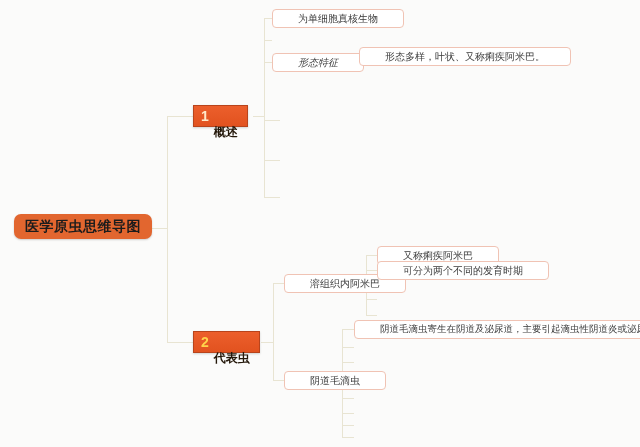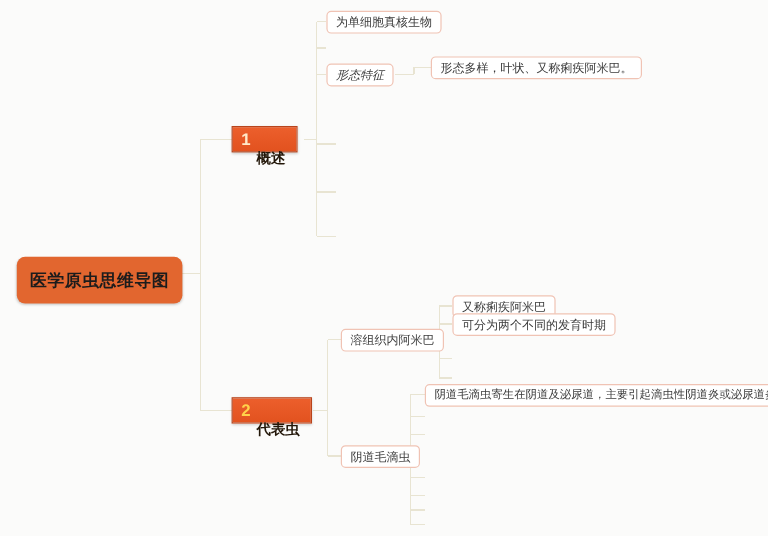--- a/index.html
+++ b/index.html
@@ -28,21 +28,21 @@
     display: flex;
     align-items: center;
     white-space: nowrap;
   }
 
   
   .root {
     background: #e2662f;
     border-radius: 7px;
     padding: 0 11px;
-    height: 39px;
+    height: 25px;
     box-shadow: 0 1px 2px rgba(0,0,0,0.18);
   }
   .root .txt {
     font-size: 14px;
     font-weight: bold;
     color: #1c1c1c;
     letter-spacing: 0.5px;
   }
 
   
@@ -66,21 +66,21 @@
     color: #231709;
     margin-top: 32px;
   }
 
   
   .leaf {
     background: #ffffff;
     border: 1px solid #f0c3b4;
     border-radius: 4px;
     height: 19px;
-    padding: 0 7px;
+    padding: 0 25px;
   }
   .leaf .txt {
     font-size: 10px;
     color: #3b3b3b;
   }
   .leaf.wide .txt { font-size: 9.5px; }
 </style>
 </head>
 <body>
 

